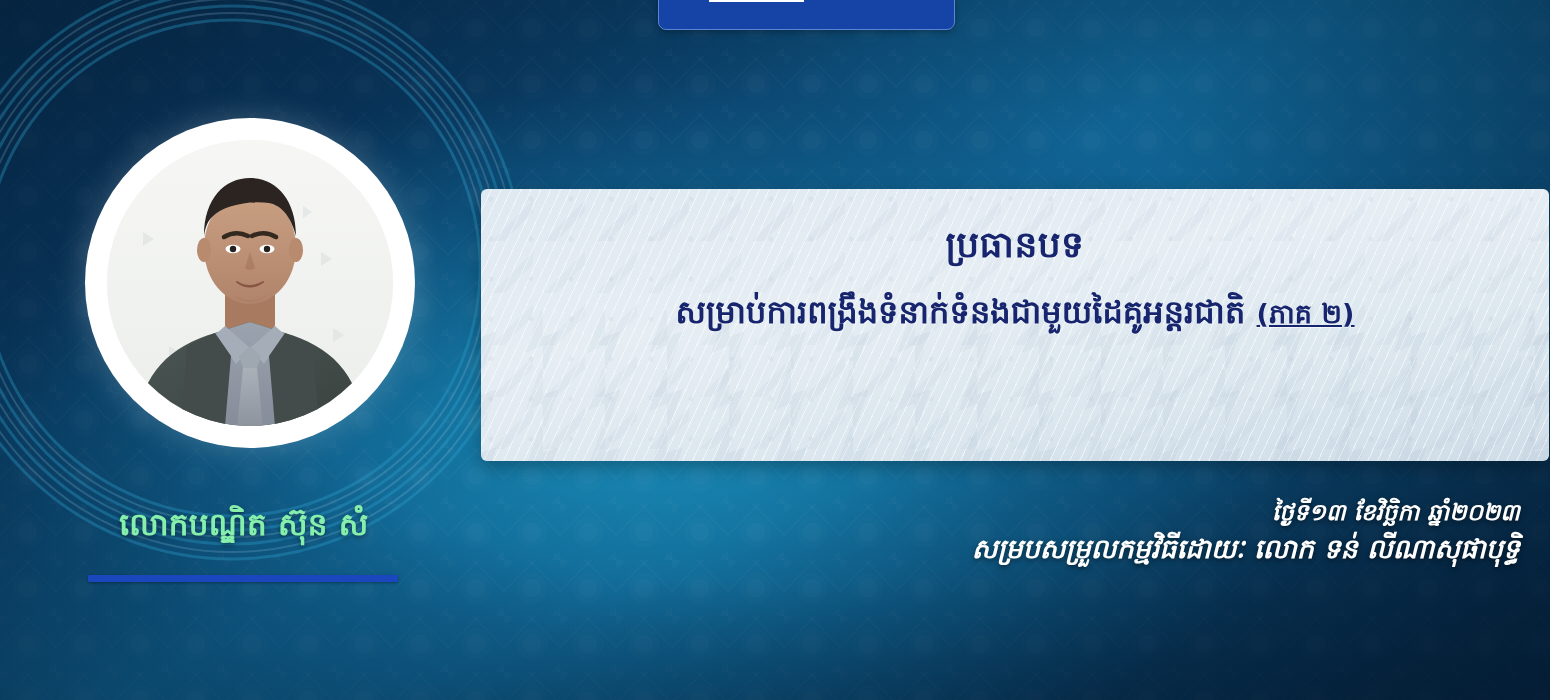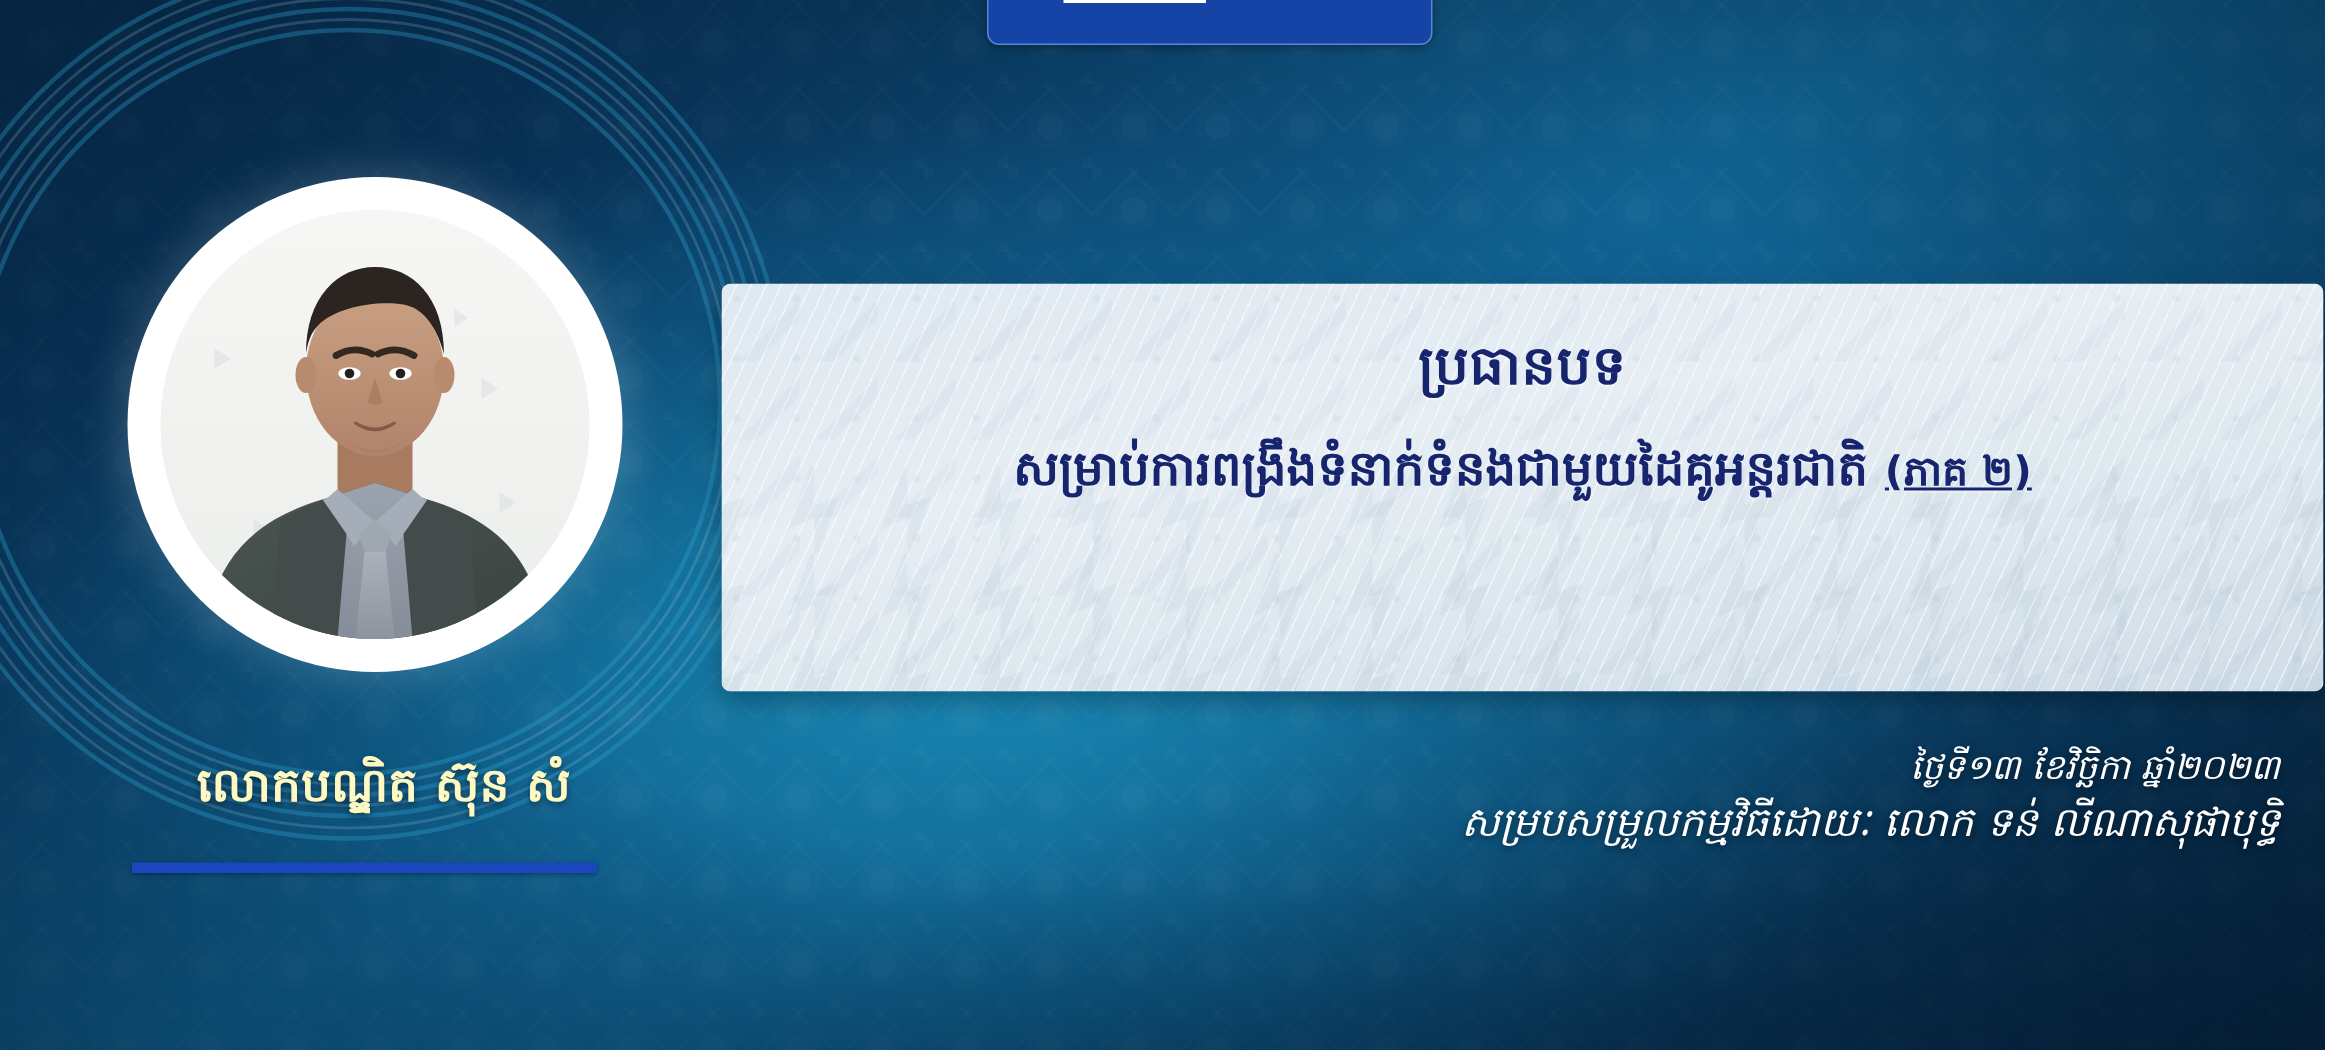--- a/index.html
+++ b/index.html
@@ -117,25 +117,25 @@
     height: 286px;
     border-radius: 50%;
     overflow: hidden;
     background: #f3f4f2;
   }
   .portrait-photo svg { display:block; width:100%; height:100%; }
 
   
   .speaker-name {
     position: absolute;
-    left: 100px;
+    left: 88px;
     top: 505px;
     width: 312px;
     text-align: center;
-    color: #fef9c3;
+    color: #86efac;
     font-size: 31px;
     font-weight: 700;
     letter-spacing: 0.3px;
     line-height: 1.25;
     text-shadow: 0 2px 5px rgba(0,0,0,0.45);
     white-space: nowrap;
   }
   .name-underline {
     position: absolute;
     left: 88px;
@@ -211,20 +211,21 @@
   
   .meta {
     position: absolute;
     right: 30px;
     top: 496px;
     width: 720px;
     text-align: right;
     color: #ffffff;
     font-style: italic;
     text-shadow: 0 2px 5px rgba(0,0,0,0.5);
+    font-weight: bold;
   }
   .meta-date { font-size: 23px; line-height: 1.45; white-space: nowrap; }
   .meta-host { font-size: 27px; line-height: 1.45; white-space: nowrap; }
 </style>
 </head>
 <body>
 
 <div id="slide">
 
   <div class="bg-base"></div>

